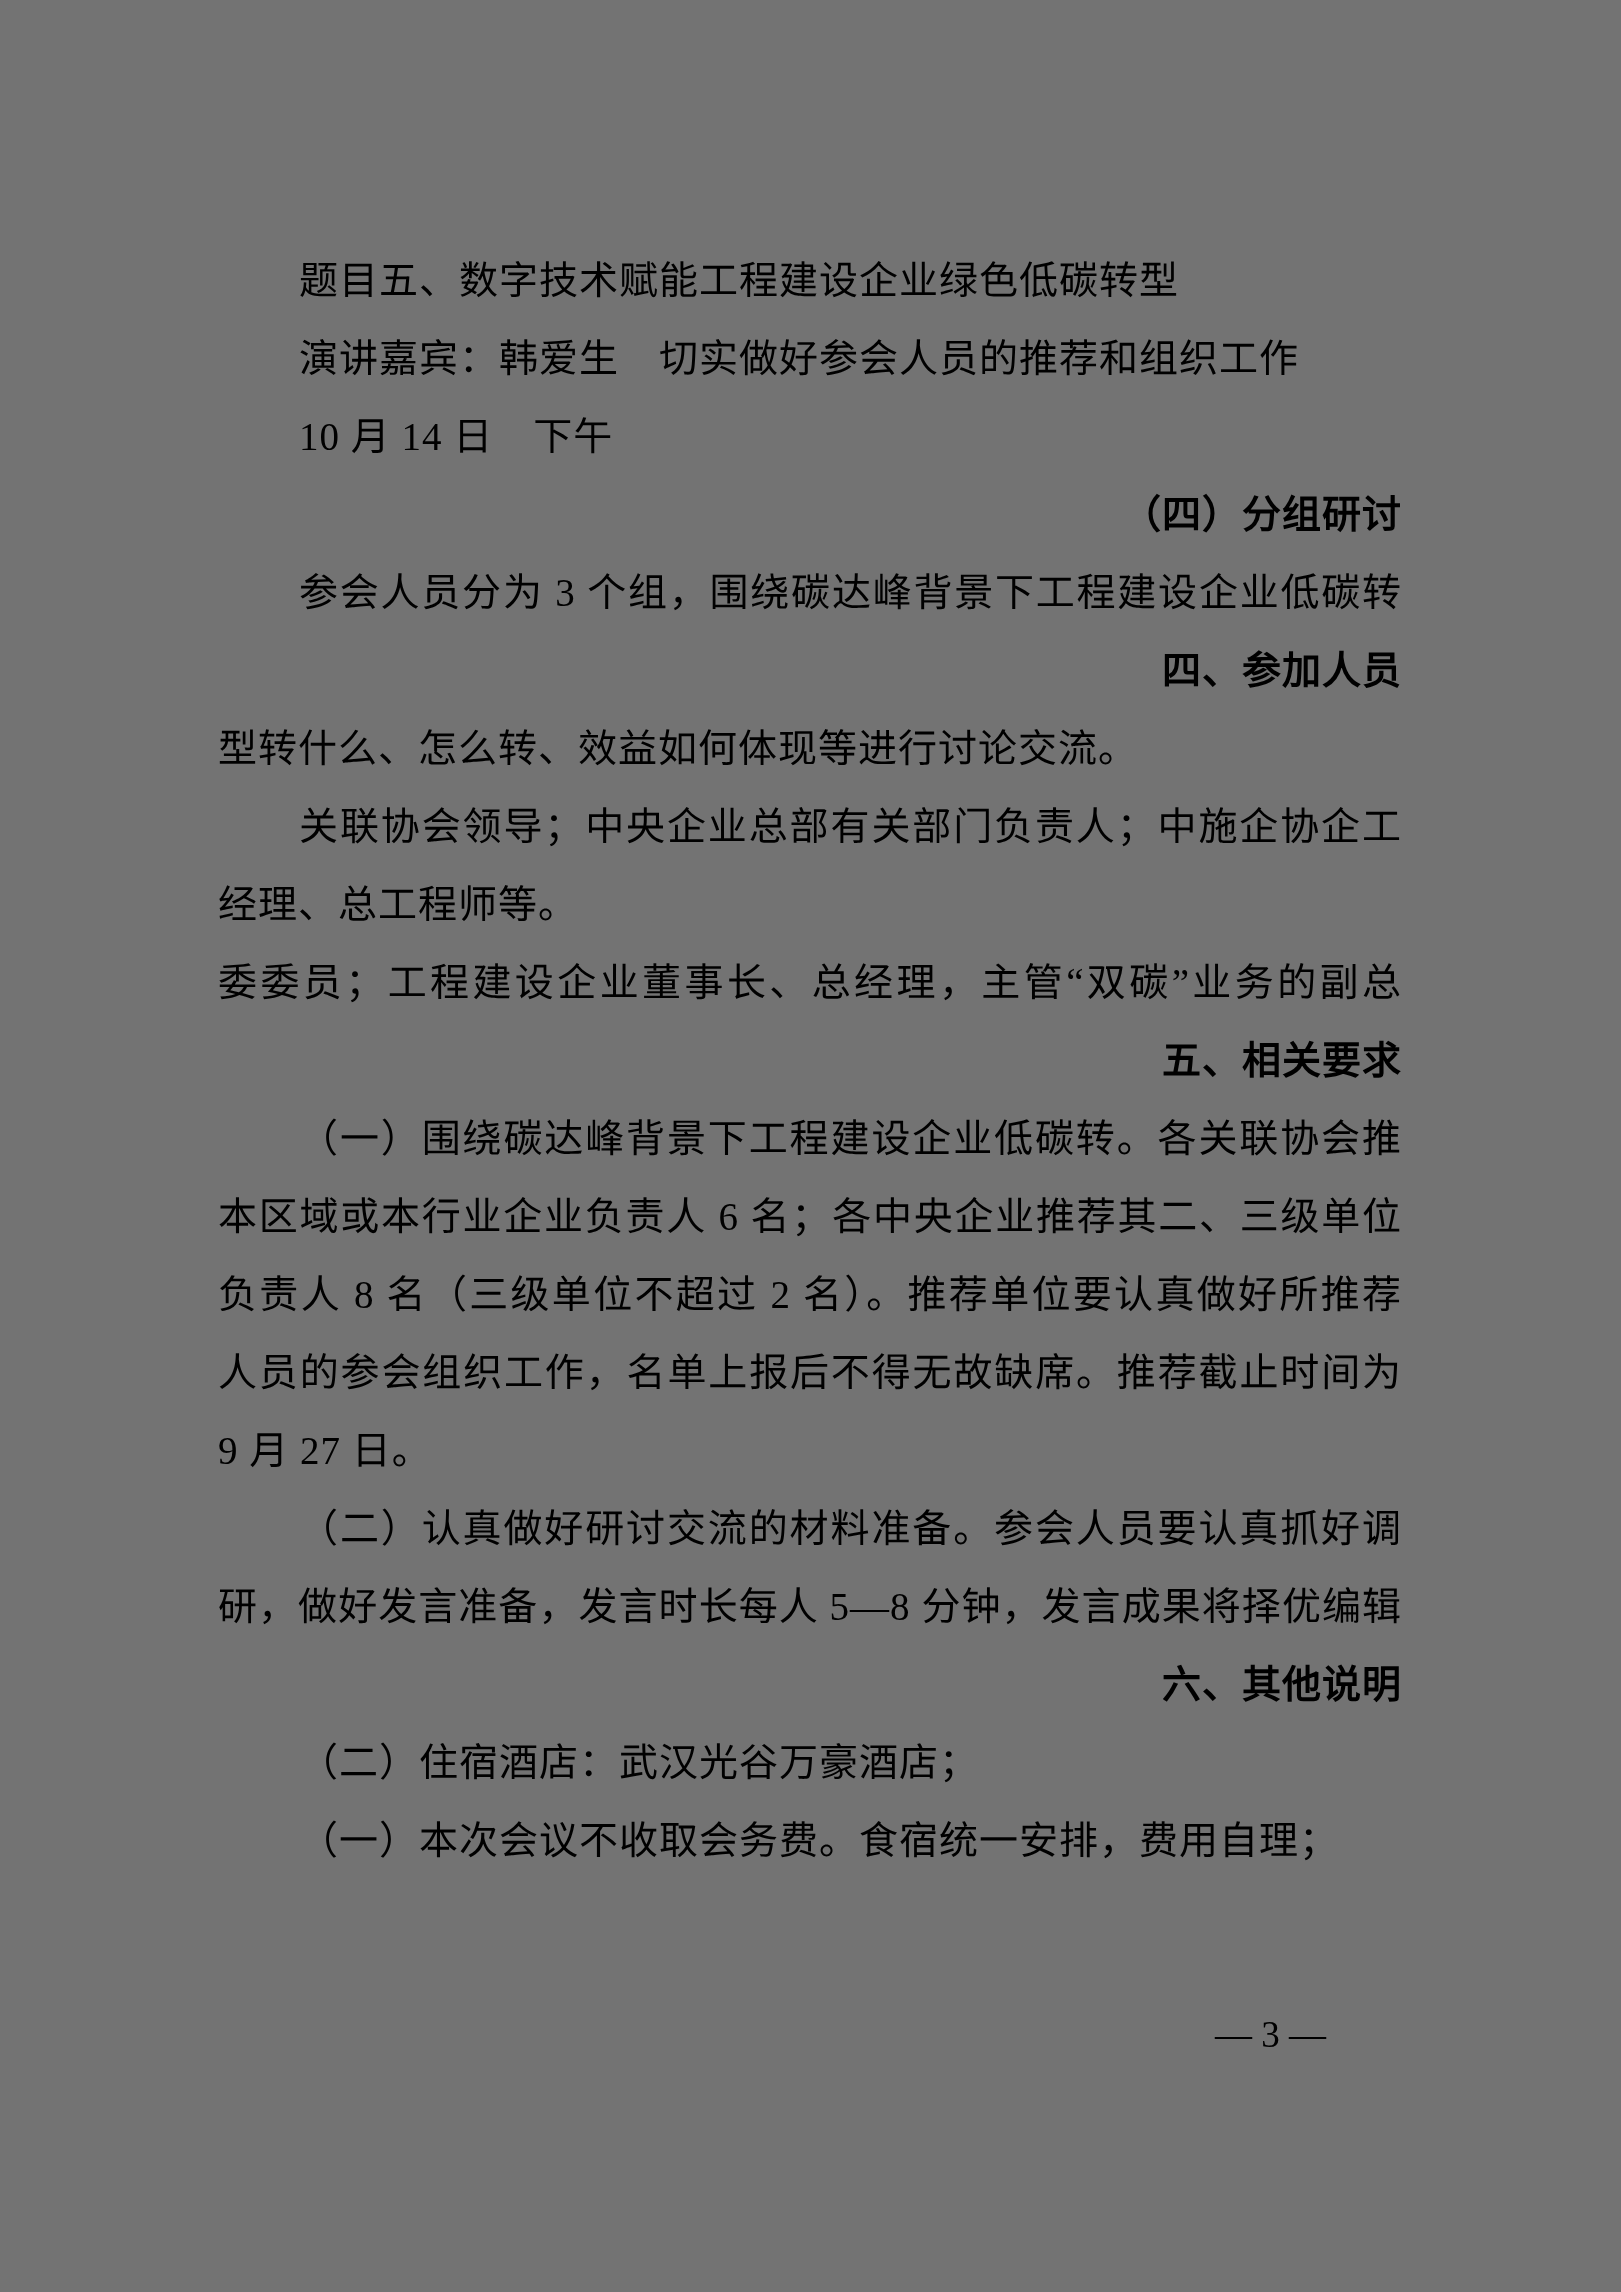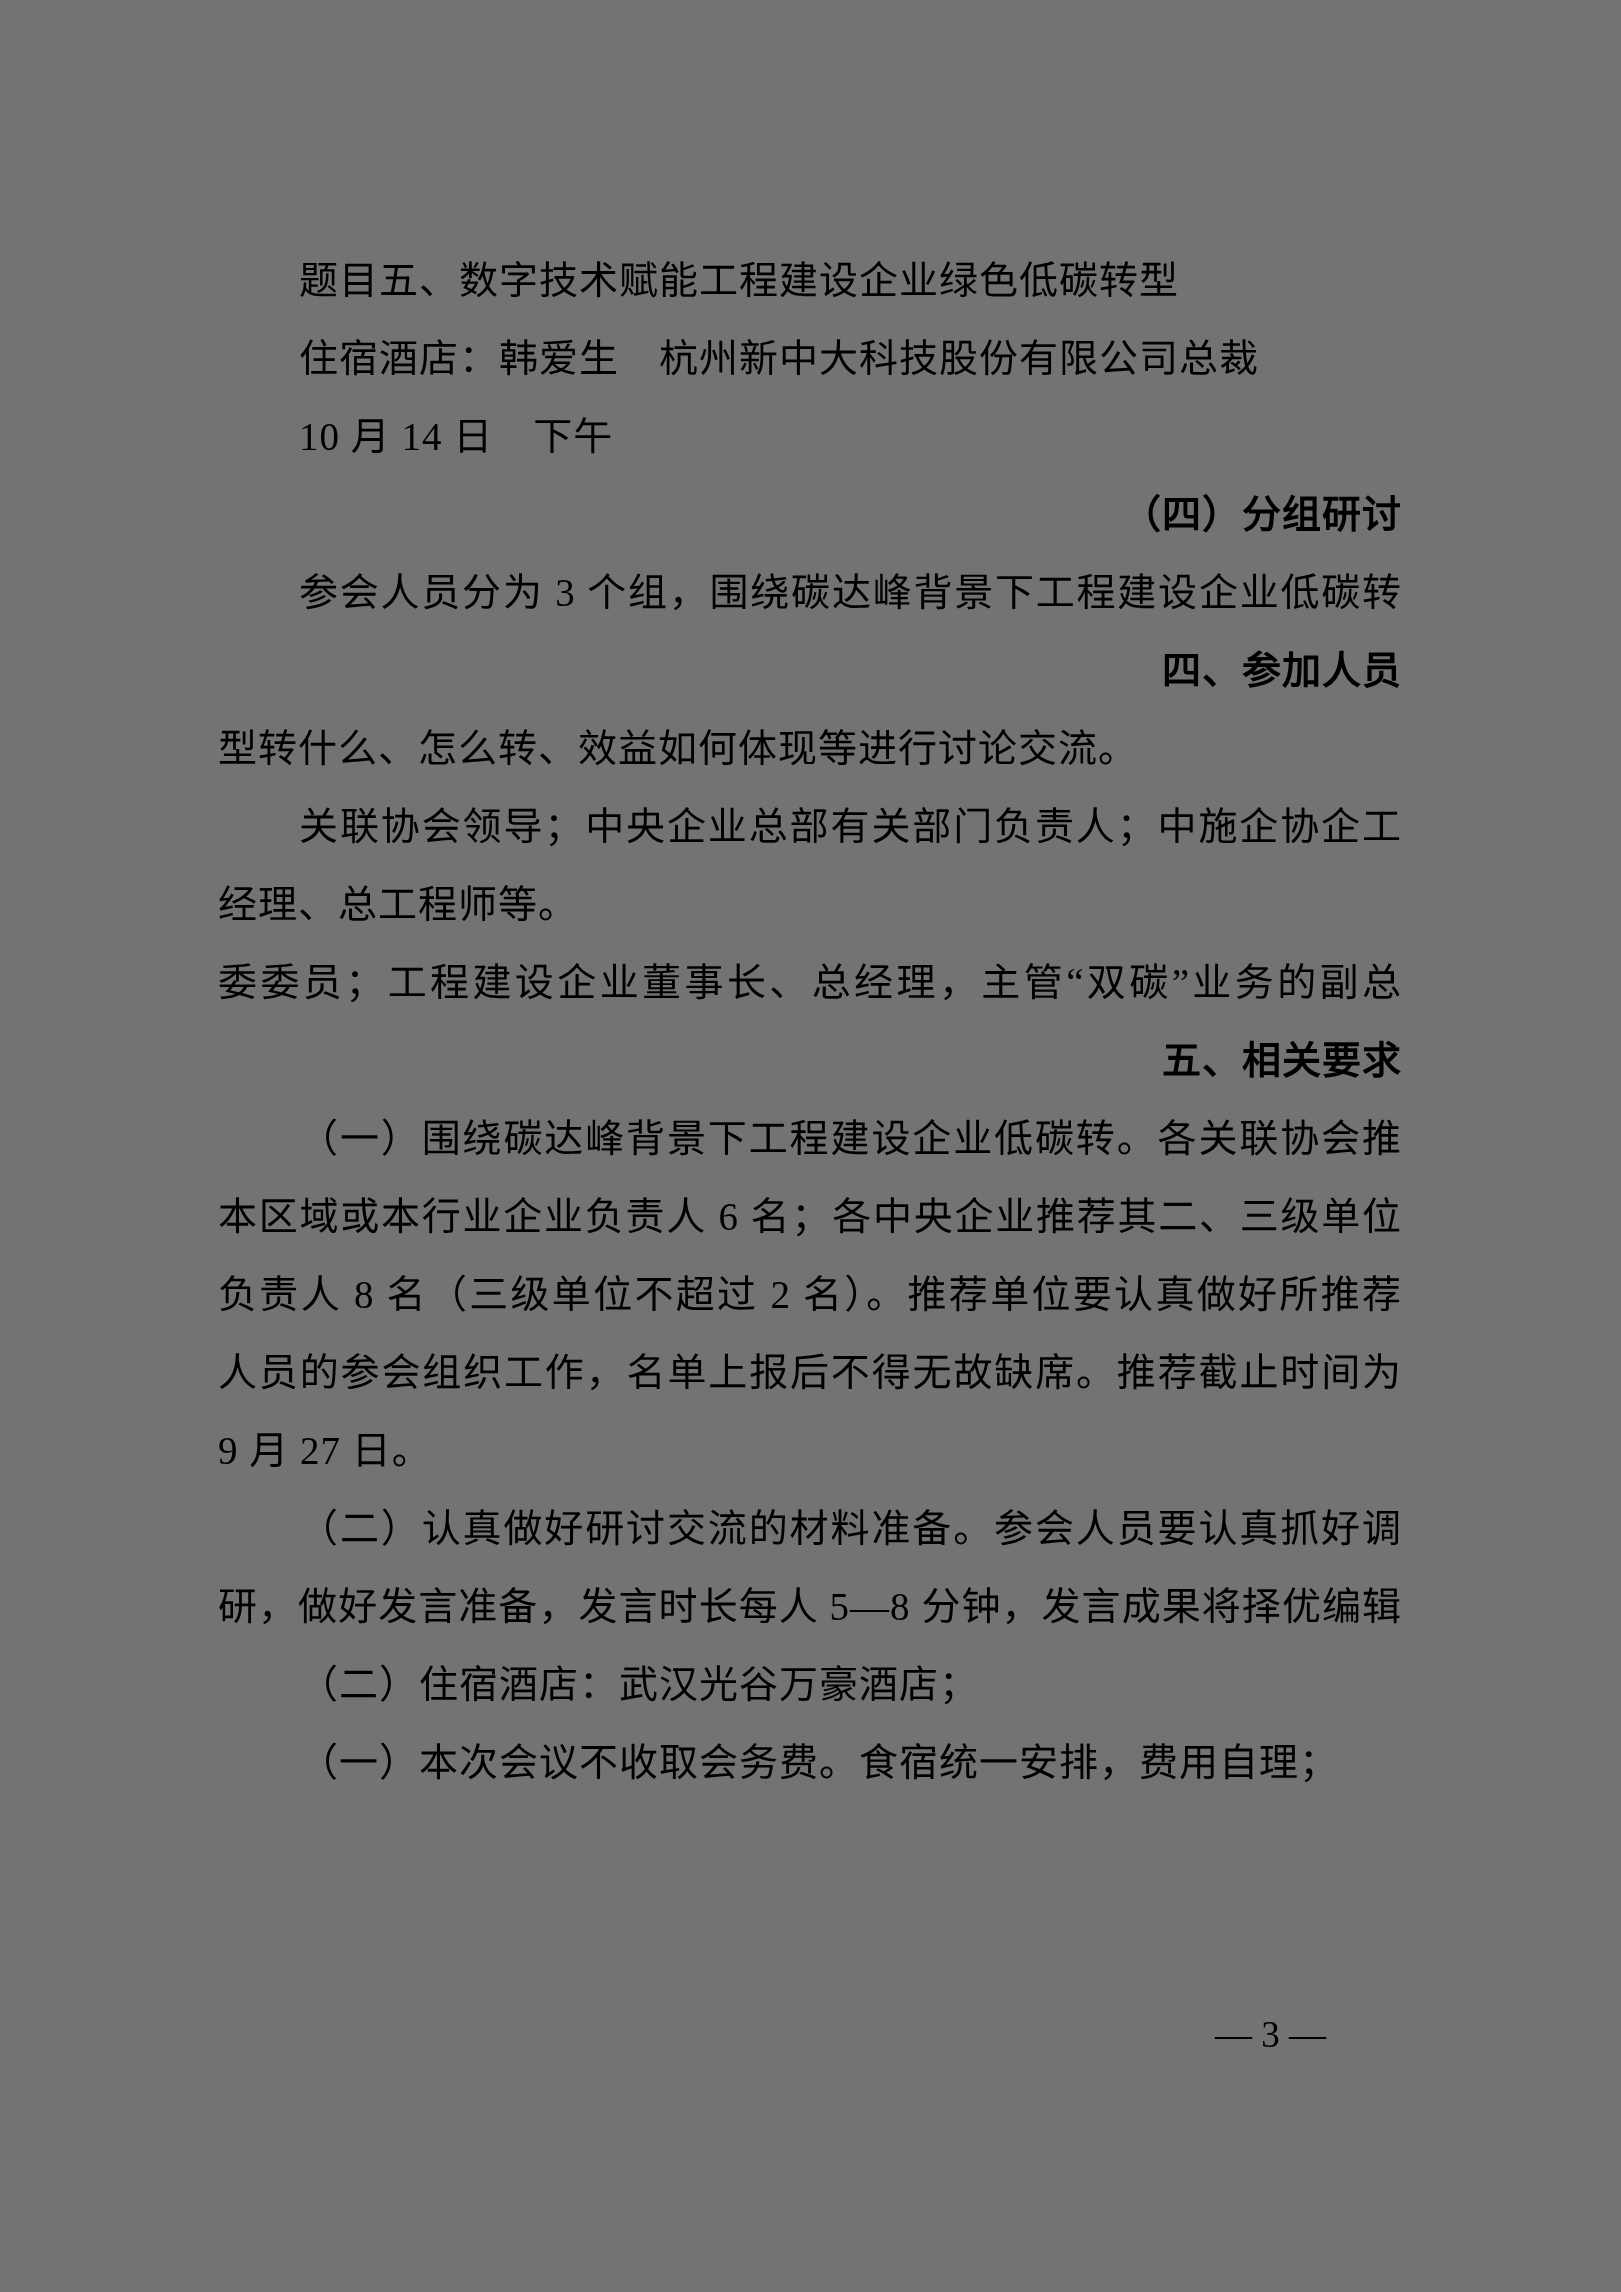--- a/index.html
+++ b/index.html
@@ -61,37 +61,38 @@
     white-space: nowrap;
   }
 </style>
 </head>
 <body>
 
 <div class="page">
 
   <div class="text-block">
     <div class="line indent">题目五、数字技术赋能工程建设企业绿色低碳转型</div>
-    <div class="line indent">住宿酒店：韩爱生　杭州新中大科技股份有限公司总裁</div>
+    <div class="line indent">演讲嘉宾：韩爱生　切实做好参会人员的推荐和组织工作</div>
     <div class="line indent">10 月 14 日　下午</div>
     <div class="line indent heading">（四）分组研讨</div>
     <div class="line indent fill">参会人员分为 3 个组，围绕碳达峰背景下工程建设企业低碳转</div>
     <div class="line indent heading">四、参加人员</div>
     <div class="line">型转什么、怎么转、效益如何体现等进行讨论交流。</div>
     <div class="line indent fill">关联协会领导；中央企业总部有关部门负责人；中施企协企工</div>
     <div class="line">经理、总工程师等。</div>
     <div class="line fill">委委员；工程建设企业董事长、总经理，主管“双碳”业务的副总</div>
     <div class="line indent heading">五、相关要求</div>
     <div class="line indent fill">（一）围绕碳达峰背景下工程建设企业低碳转。各关联协会推荐</div>
     <div class="line fill">本区域或本行业企业负责人 6 名；各中央企业推荐其二、三级单位</div>
     <div class="line fill">负责人 8 名（三级单位不超过 2 名）。推荐单位要认真做好所推荐</div>
     <div class="line fill">人员的参会组织工作，名单上报后不得无故缺席。推荐截止时间为</div>
     <div class="line">9 月 27 日。</div>
     <div class="line indent fill">（二）认真做好研讨交流的材料准备。参会人员要认真抓好调</div>
     <div class="line fill">研，做好发言准备，发言时长每人 5—8 分钟，发言成果将择优编辑</div>
+    <div class="line indent heading">六、其他说明</div>
     <div class="line indent">（二）住宿酒店：武汉光谷万豪酒店；</div>
     <div class="line indent">（一）本次会议不收取会务费。食宿统一安排，费用自理；</div>
   </div>
 
   <div class="page-footer">— 3 —</div>
 
 </div>
 
 
 </body></html>

